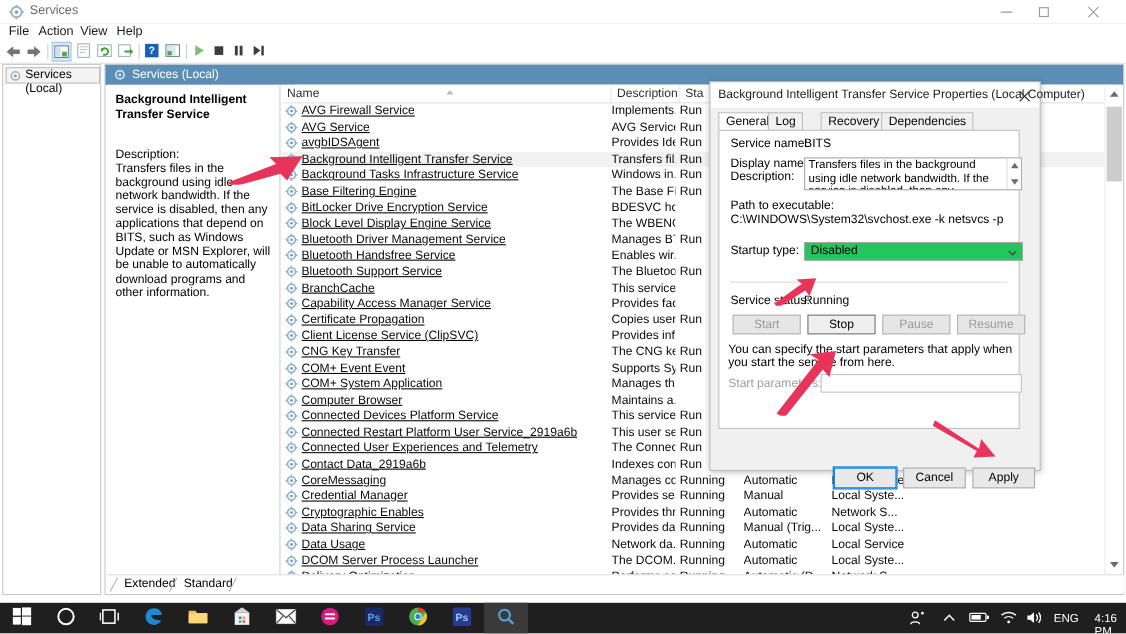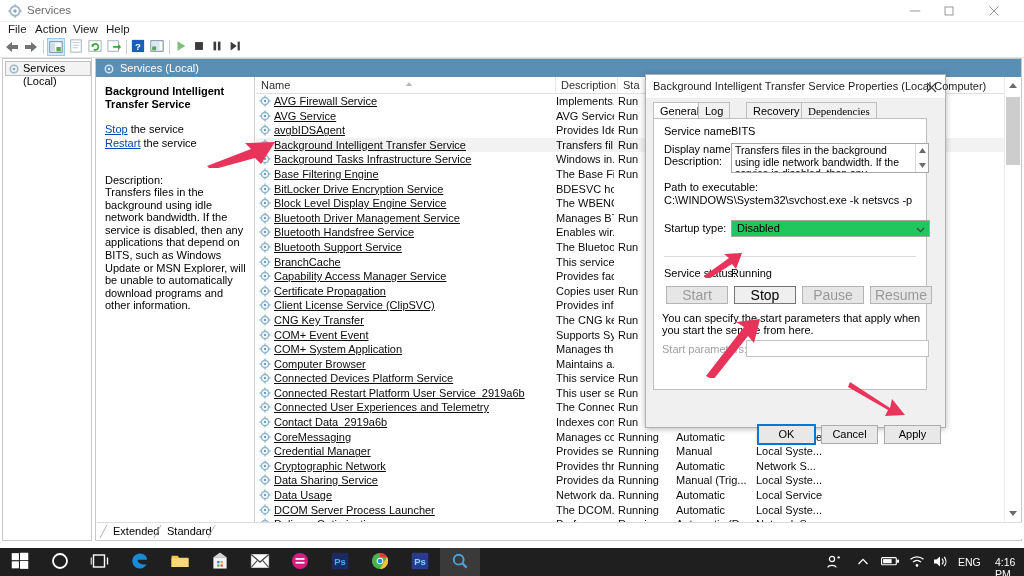--- a/index.html
+++ b/index.html
@@ -180,21 +180,21 @@
   .combo {
     position:absolute; left:77px; top:101px; width:199px; height:17px;
     background:#22c55e; border:1px solid #a6a6a6;
   }
   .combo .val { position:absolute; left:5px; top:1px; font-size:11px; color:#000; }
   .combo .arw { position:absolute; right:3px; top:3px; width:11px; height:11px; }
   .hrule { position:absolute; left:10px; right:10px; top:137px; height:1px; background:#dadada; }
   .svcbtn {
     position:absolute; top:167px; width:62px; height:18px;
     background:#e6e6e6; border:1px solid #b4b4b4;
-    font-size:14px; color:#9a9a9a; text-align:center; line-height:16px;
+    font-size:11px; color:#9a9a9a; text-align:center; line-height:16px;
   }
   .svcbtn.enabled { background:#efefef; border:1px solid #767676; color:#000; }
   .helptext { position:absolute; left:8px; top:193px; width:265px; font-size:11px; color:#000; line-height:12px; }
   .startparam-lbl { position:absolute; left:8px; top:224px; font-size:11px; color:#a0a0a0; }
   .startparam-inp {
     position:absolute; left:92px; top:221px; width:183px; height:17px;
     background:#ffffff; border:1px solid #c2c2c2;
   }
   .dlgbtn {
     position:absolute; top:326px; width:57px; height:19px;
@@ -366,28 +366,20 @@
         <svg width="12" height="12" viewBox="0 0 16 16">
           <circle cx="8" cy="8" r="5" fill="none" stroke="#cfe3f2" stroke-width="2"></circle>
           <circle cx="8" cy="8" r="1.6" fill="#e8f2fa"></circle>
         </svg>
       </span>
       <span>Services (Local)</span>
     </div>
 
     <div class="detailpane">
       <div class="detail-title">Background Intelligent Transfer Service</div>
-      <div class="detail-links">
-        <div>
-          <a>Stop</a><span> the service</span>
-        </div>
-        <div>
-          <a>Restart</a><span> the service</span>
-        </div>
-      </div>
       <div class="detail-desc-label">Description:</div>
       <div class="detail-desc-body">Transfers files in the background using idle network bandwidth. If the service is disabled, then any applications that depend on BITS, such as Windows Update or MSN Explorer, will be unable to automatically download programs and other information.</div>
     </div>
 
     <div class="listview">
       <div class="lv-header">
         <div class="lv-hcell" style="left:0;width:300px;">Name</div>
         <span class="lv-sort" style="left:148px;">
           <svg width="10" height="10" viewBox="0 0 10 10">
               <path d="M5 3 L8.2 7 L1.8 7 Z" fill="#b8b8b8"></path>
@@ -828,21 +820,21 @@
             <span class="lv-icon"><svg width="12" height="12" viewBox="0 0 16 16">
                 <circle cx="8" cy="8" r="4.8" fill="none" stroke="#8fb4cc" stroke-width="2"></circle>
                 <circle cx="8" cy="8" r="1.7" fill="#6e9ec0"></circle>
                 <g fill="#8fb4cc">
                   <rect x="7.1" y="0.6" width="1.8" height="2.6"></rect>
                   <rect x="7.1" y="12.8" width="1.8" height="2.6"></rect>
                   <rect x="0.6" y="7.1" width="2.6" height="1.8"></rect>
                   <rect x="12.8" y="7.1" width="2.6" height="1.8"></rect>
                 </g>
               </svg></span>
-            <span class="lv-cell cell-name">Cryptographic Network</span>
+            <span class="lv-cell cell-name">Cryptographic Enables</span>
             <span class="lv-cell cell-desc">Provides thr...</span>
             <span class="lv-cell cell-stat">Running</span>
             <span class="lv-cell cell-start">Automatic</span>
             <span class="lv-cell cell-logon">Network S...</span>
           </div>
           <div class="lv-row">
             <span class="lv-icon"><svg width="12" height="12" viewBox="0 0 16 16">
                 <circle cx="8" cy="8" r="4.8" fill="none" stroke="#8fb4cc" stroke-width="2"></circle>
                 <circle cx="8" cy="8" r="1.7" fill="#6e9ec0"></circle>
                 <g fill="#8fb4cc">
@@ -956,21 +948,21 @@
           <line x1="10" y1="1" x2="1" y2="10" stroke="#404040" stroke-width="1.1"></line>
         </svg>
       </div>
     </div>
 
     <div class="dlg-body">
       <div class="tabstrip">
         <div class="dtab sel" style="left:0;">General</div>
         <div class="dtab" style="left:45px;">Log On</div>
         <div class="dtab" style="left:93px;">Recovery</div>
-        <div class="dtab" style="left:148px;font-family:Liberation Serif, serif;">Dependencies</div>
+        <div class="dtab" style="left:148px;">Dependencies</div>
       </div>
 
       <div class="tabpage">
         <div class="fld-label" style="left:10px;top:6px;">Service name:</div>
         <div class="fld-value" style="left:77px;top:6px;">BITS</div>
         <div class="fld-label" style="left:10px;top:24px;">Display name:</div>
         <div class="fld-value" style="left:77px;top:24px;">Background Intelligent Transfer Service</div>
         <div class="fld-label" style="left:10px;top:36px;">Description:</div>
 
         <div class="desc-box">

